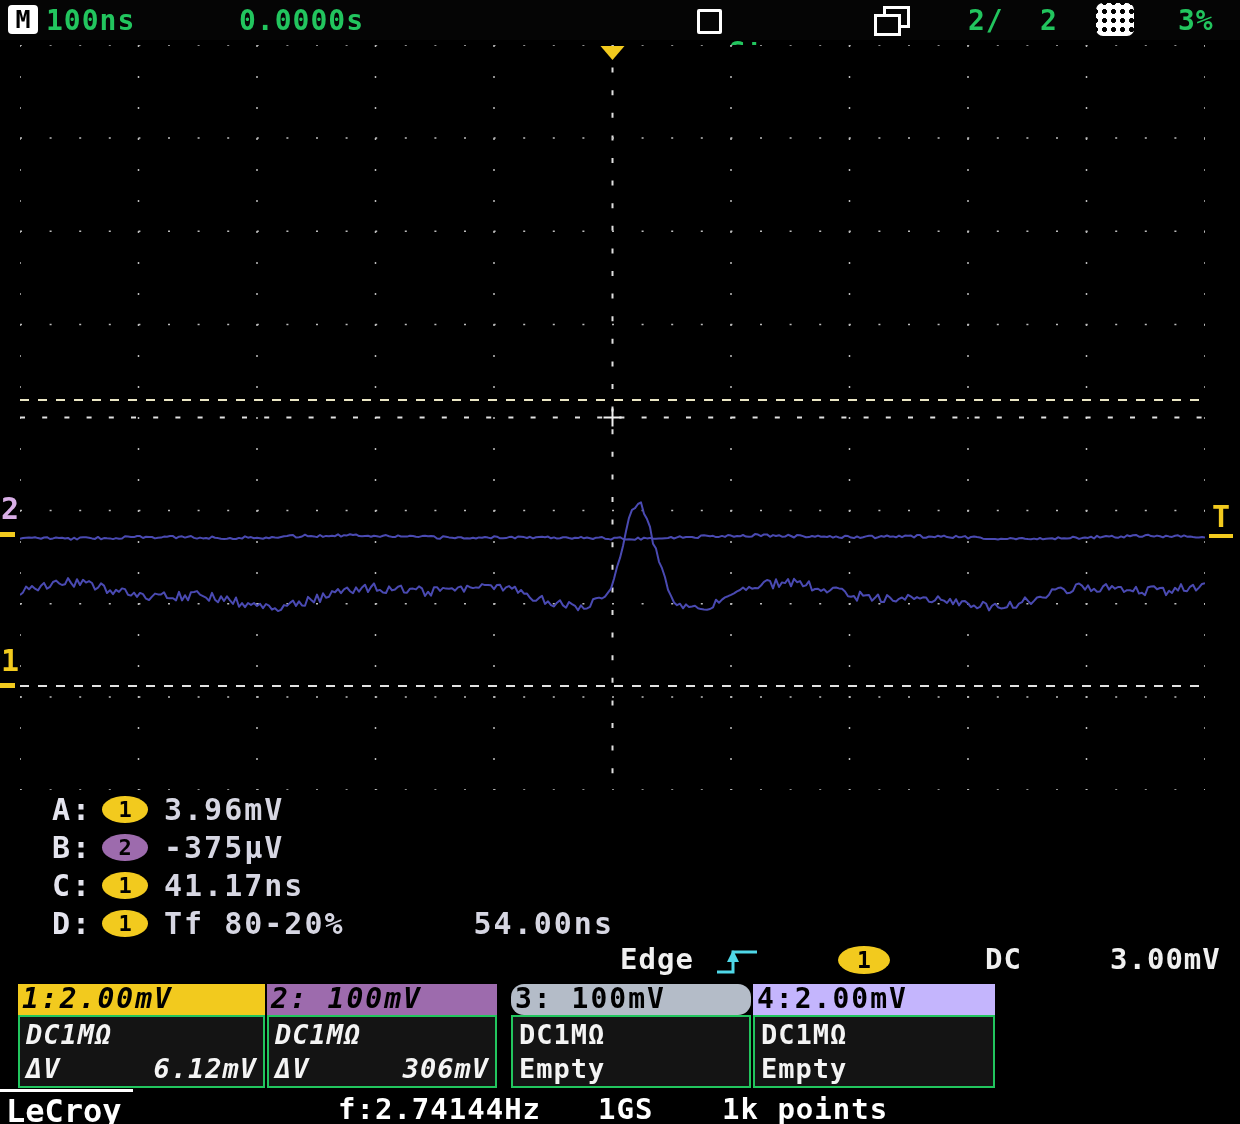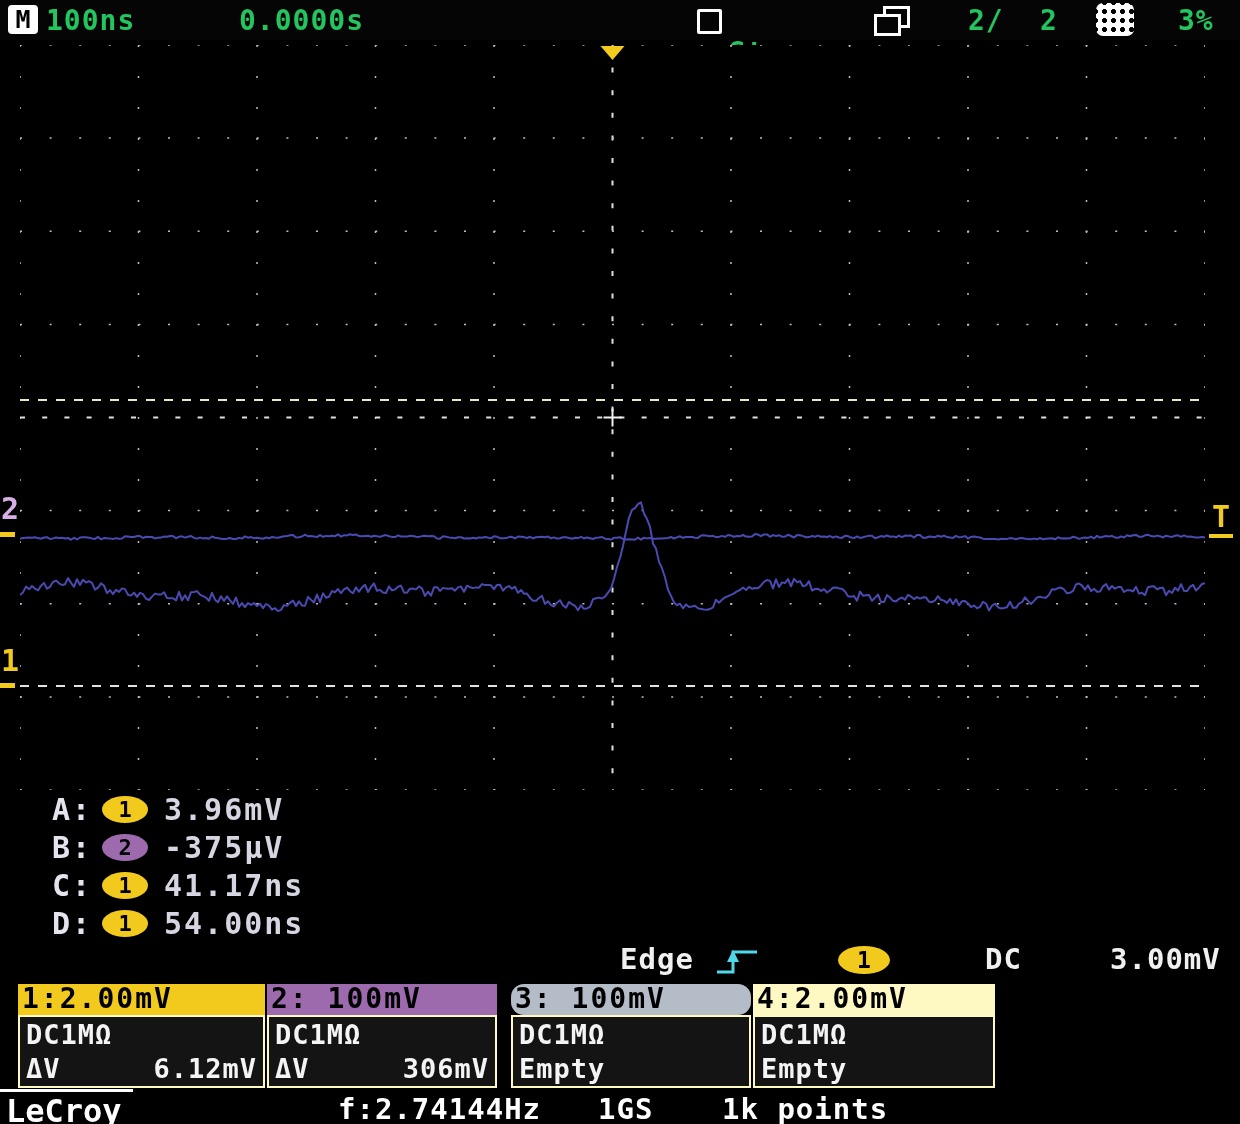--- a/index.html
+++ b/index.html
@@ -14,21 +14,21 @@
   .mlabel{width:50px;color:#e4e4ee;}
   .badge{width:46px;height:27px;border-radius:50%;display:flex;align-items:center;justify-content:center;
          color:#000;font-size:22px;letter-spacing:0;margin-right:16px;flex:none;}
   .badge-yellow{background:#f2ca1e;}
   .badge-purple{background:#9d6bad;}
   .mname{flex:1;}
   .mvalue{text-align:right;}
   .trig{position:absolute;top:942px;font-size:29px;letter-spacing:1px;color:#f0f0f0;}
   .chbox{position:absolute;top:984px;}
   .chhead{height:31px;line-height:30px;color:#000;font-size:28px;letter-spacing:2px;padding:0 4px;box-sizing:border-box;}
-  .chbody{height:73px;border:2px solid #fef9c3;background:#141414;box-sizing:border-box;
+  .chbody{height:73px;border:2px solid #22c55e;background:#141414;box-sizing:border-box;
           font-size:27px;letter-spacing:1px;padding:2px 6px;display:flex;flex-direction:column;justify-content:space-between;color:#f4f4f4;}
   .chrow2{display:flex;}
   .chval{margin-left:auto;}
   .bb{position:absolute;top:1092px;font-size:29px;letter-spacing:1px;color:#fff;}
 </style>
 </head>
 <body>
 
 <div class="screen">
 
@@ -107,67 +107,68 @@
       <span class="badge badge-yellow">
           <span>1</span>
         </span>
       <span class="mvalue">41.17ns</span>
     </div>
     <div class="mrow">
       <span class="mlabel">D:</span>
       <span class="badge badge-yellow">
           <span>1</span>
         </span>
+      <span class="mname">Tf 80-20%</span>
       <span class="mvalue">54.00ns</span>
     </div>
   </div>
 
   <span class="trig" style="left:620px;">Edge</span>
   <svg class="abs" style="left:715px;top:944px;" width="46" height="34" viewBox="0 0 46 34">
     <polyline points="2,28 18,28 18,8 42,8" fill="none" stroke="#4fd8e8" stroke-width="3"></polyline>
     <polygon points="12,18 24,18 18,6" fill="#4fd8e8"></polygon>
   </svg>
   <span class="badge badge-yellow abs" style="left:838px;top:946px;width:52px;height:28px;font-size:23px;">
       <span>1</span>
     </span>
   <span class="trig" style="left:985px;">DC</span>
   <span class="trig" style="left:1110px;">3.00mV</span>
 
-  <div class="chbox" style="left:18px;width:247px;">
+  <div class="chbox" style="left:18px;width:247px;font-style:italic;">
     <div class="chhead" style="background:#f2ca1e;">1:2.00mV</div>
     <div class="chbody">
       <div>DC1MΩ</div>
       <div class="chrow2">
         <span>ΔV</span>
         <span class="chval">6.12mV</span>
       </div>
     </div>
   </div>
-  <div class="chbox" style="left:267px;width:230px;">
+  <div class="chbox" style="left:267px;width:230px;font-style:italic;">
     <div class="chhead" style="background:#9d6bad;">2: 100mV</div>
     <div class="chbody">
       <div>DC1MΩ</div>
       <div class="chrow2">
         <span>ΔV</span>
         <span class="chval">306mV</span>
       </div>
     </div>
   </div>
   <div class="chbox" style="left:511px;width:240px;">
     <div class="chhead" style="background:#b4bcc8;border-radius:13px;">3: 100mV</div>
     <div class="chbody">
       <div>DC1MΩ</div>
       <div class="chrow2">
         <span>Empty</span>
         <span class="chval"></span>
       </div>
     </div>
   </div>
   <div class="chbox" style="left:753px;width:242px;">
-    <div class="chhead" style="background:#fef9c3;">4:2.00mV</div>
+    <div class="chhead" style="background:#c4b5fd;">4:2.00mV</div>
     <div class="chbody">
       <div>DC1MΩ</div>
       <div class="chrow2">
         <span>Empty</span>
         <span class="chval"></span>
       </div>
     </div>
   </div>
 
   <div class="abs" style="left:0;top:1089px;width:133px;height:3px;background:#fff;"></div>

